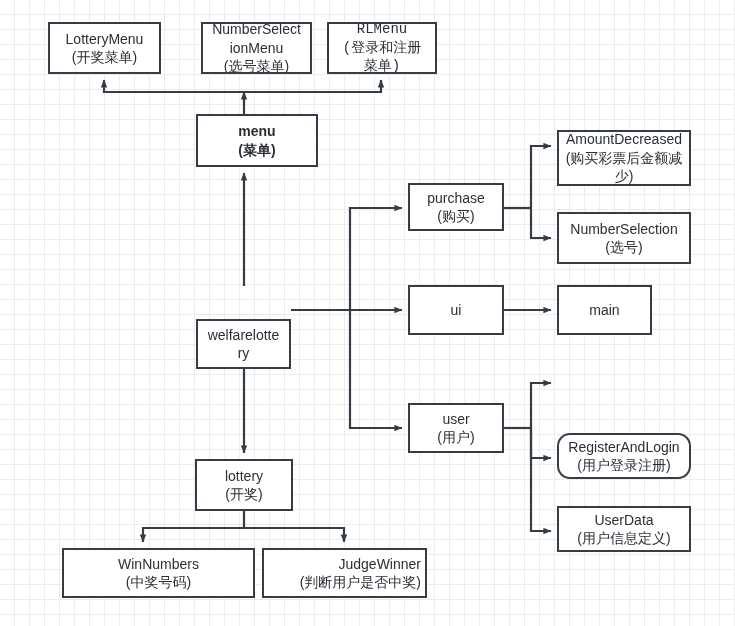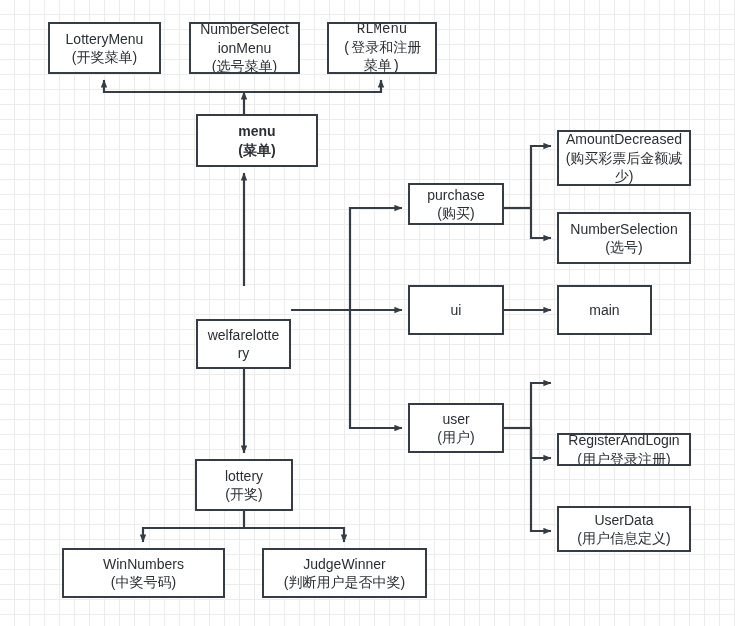--- a/index.html
+++ b/index.html
@@ -90,21 +90,21 @@
       <path d="M244,528 L143,528 L143,542" marker-end="url(#ah)"></path>
       <path d="M244,528 L344,528 L344,542" marker-end="url(#ah)"></path>
     </g>
   </svg>
 
   <div class="node" style="left:48px; top:22px; width:113px; height:52px;">
     <span class="ln">LotteryMenu</span>
     <span class="ln">(开奖菜单)</span>
   </div>
 
-  <div class="node" style="left:189px; top:22px; width:111px; height:52px;">
+  <div class="node" style="left:201px; top:22px; width:111px; height:52px;">
     <span class="ln">NumberSelect</span>
     <span class="ln">ionMenu</span>
     <span class="ln">(选号菜单)</span>
   </div>
 
   <div class="node" style="left:327px; top:22px; width:110px; height:52px;font-family:Liberation Mono, monospace;">
     <span class="ln">RLMenu</span>
     <span class="ln">(登录和注册</span>
     <span class="ln">菜单)</span>
   </div>
@@ -113,21 +113,21 @@
     <span class="ln">menu</span>
     <span class="ln">(菜单)</span>
   </div>
 
   <div class="node" style="left:557px; top:118px; width:134px; height:56px;margin-top:12px;">
     <span class="ln">AmountDecreased</span>
     <span class="ln">(购买彩票后金额减</span>
     <span class="ln">少)</span>
   </div>
 
-  <div class="node" style="left:408px; top:183px; width:96px; height:42px;">
+  <div class="node" style="left:408px; top:183px; width:96px; height:48px;">
     <span class="ln">purchase</span>
     <span class="ln">(购买)</span>
   </div>
 
   <div class="node" style="left:557px; top:212px; width:134px; height:52px;">
     <span class="ln">NumberSelection</span>
     <span class="ln">(选号)</span>
   </div>
 
   <div class="node" style="left:196px; top:286px; width:95px; height:50px;margin-top:33px;">
@@ -142,38 +142,38 @@
   <div class="node" style="left:557px; top:285px; width:95px; height:50px;">
     <span class="ln">main</span>
   </div>
 
 
   <div class="node" style="left:408px; top:403px; width:96px; height:50px;">
     <span class="ln">user</span>
     <span class="ln">(用户)</span>
   </div>
 
-  <div class="node" style="left:557px; top:433px; width:134px; height:33px;">
+  <div class="node" style="left:557px; top:433px; width:134px; height:46px;border-radius:13px;">
     <span class="ln">RegisterAndLogin</span>
     <span class="ln">(用户登录注册)</span>
   </div>
 
   <div class="node" style="left:195px; top:459px; width:98px; height:52px;">
     <span class="ln">lottery</span>
     <span class="ln">(开奖)</span>
   </div>
 
   <div class="node" style="left:557px; top:506px; width:134px; height:46px;">
     <span class="ln">UserData</span>
     <span class="ln">(用户信息定义)</span>
   </div>
 
-  <div class="node" style="left:62px; top:548px; width:163px; height:50px;">
+  <div class="node" style="left:62px; top:548px; width:193px; height:50px;">
     <span class="ln">WinNumbers</span>
     <span class="ln">(中奖号码)</span>
   </div>
 
-  <div class="node" style="left:262px; top:548px; width:165px; height:50px;">
+  <div class="node" style="left:262px; top:548px; width:165px; height:50px;align-items:flex-end;">
     <span class="ln">JudgeWinner</span>
     <span class="ln">(判断用户是否中奖)</span>
   </div>
 
 </div>
 
 </body></html>

